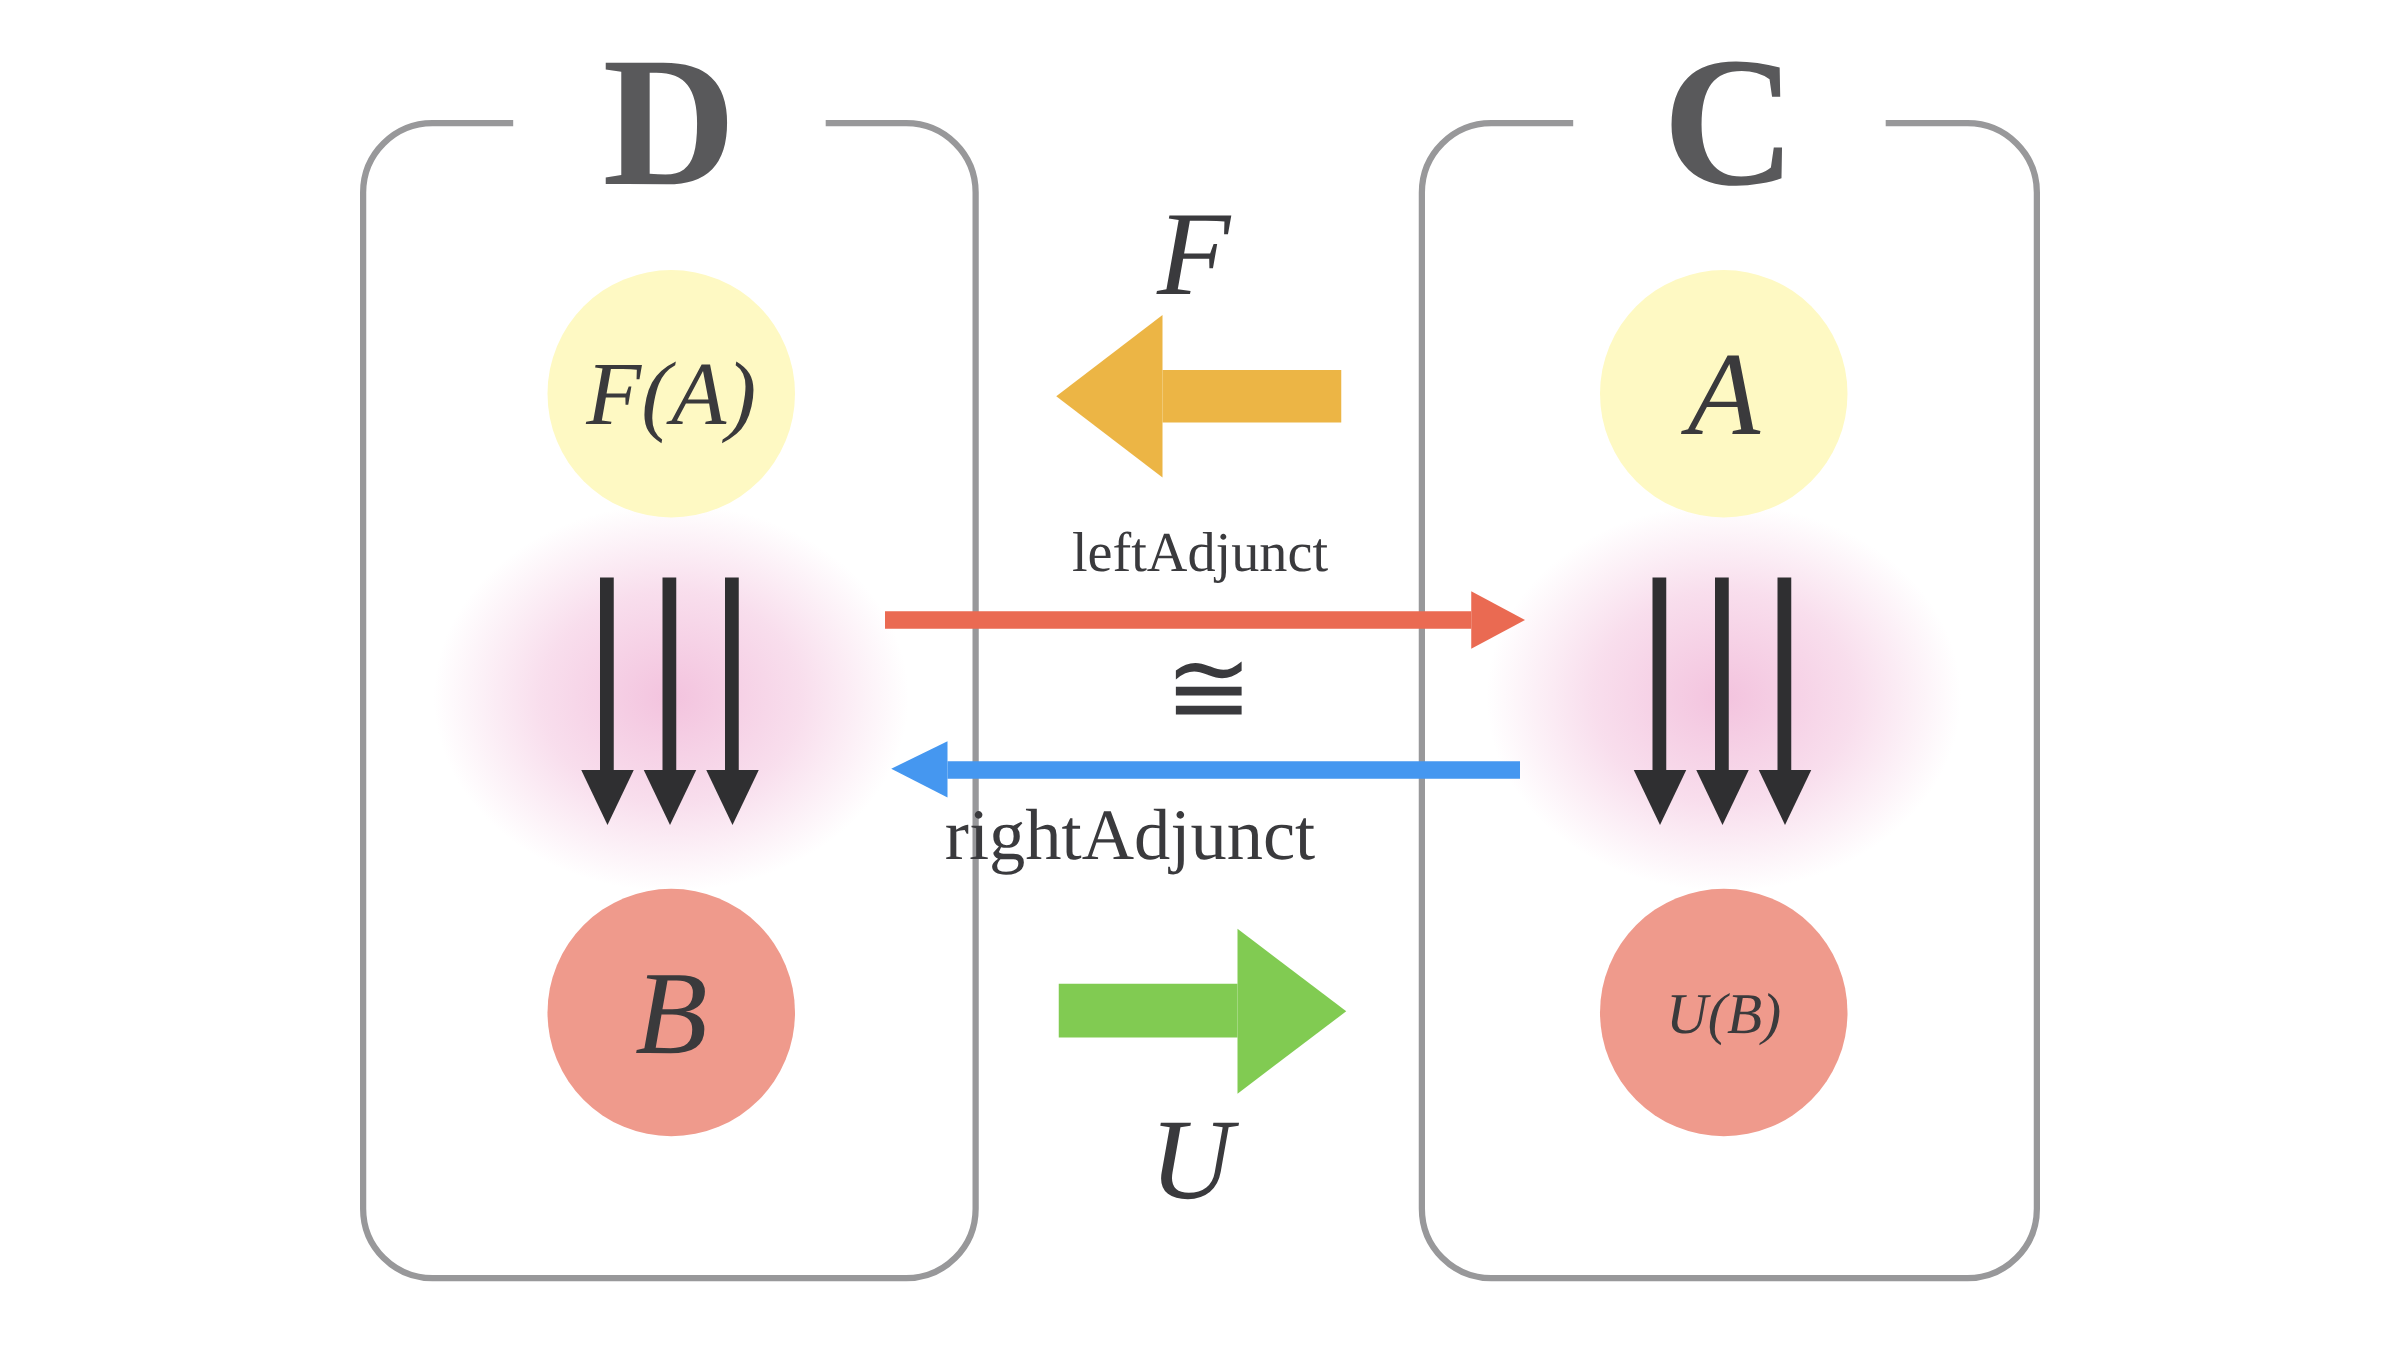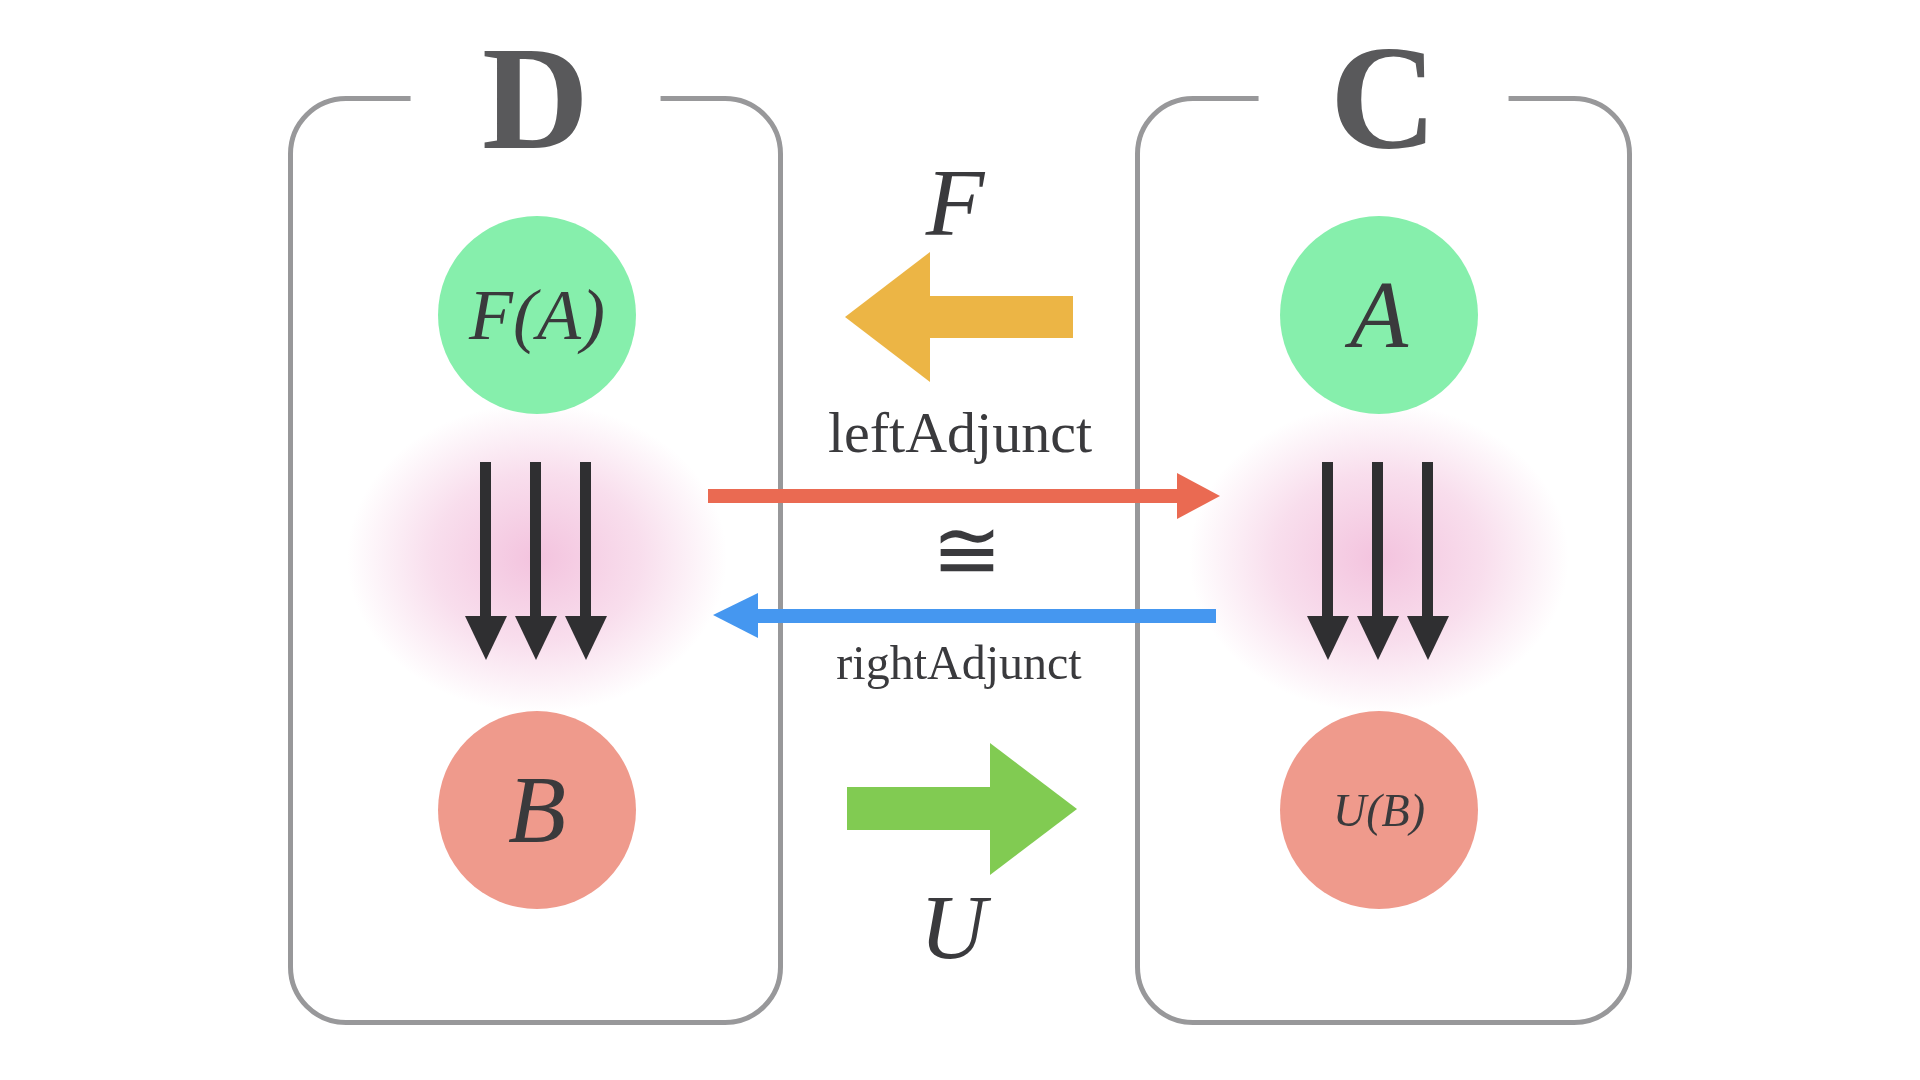--- a/index.html
+++ b/index.html
@@ -25,43 +25,43 @@
     background:radial-gradient(closest-side,#f3c3de 0%,rgba(243,195,222,0.55) 55%,rgba(243,195,222,0) 100%);
   }
   #glow-d{left:347px;top:403px;}
   #glow-c{left:1189px;top:403px;}
   
   .obj{
     position:absolute;width:198px;height:198px;border-radius:50%;
     display:flex;align-items:center;justify-content:center;z-index:3;
     color:#3a3a3c;font-style:italic;
   }
-  .obj.blue{background:#86efac;text-align:right;}
+  .obj.blue{background:#fef9c3;text-align:right;}
   .obj.salmon{background:#ef9a8c;}
   #obj-fa{left:438px;top:216px;font-size:72px;}
   #obj-b {left:438px;top:711px;font-size:95px;}
   #obj-a {left:1280px;top:216px;font-size:95px;}
   #obj-ub{left:1280px;top:711px;font-size:46px;}
   
   .tri{position:absolute;top:462px;width:142px;height:198px;z-index:3;}
   #tri-d{left:465px;}
   #tri-c{left:1307px;}
   .darrow{position:absolute;top:0;width:42px;height:198px;}
   .darrow:nth-child(1){left:0;}
   .darrow:nth-child(2){left:50px;}
   .darrow:nth-child(3){left:100px;}
   .darrow .stem{position:absolute;left:15px;top:0;width:11px;height:155px;background:#2f2f31;}
   .darrow .head{position:absolute;left:0;bottom:0;width:0;height:0;
     border-left:21px solid transparent;border-right:21px solid transparent;border-top:44px solid #2f2f31;}
   
   .mid-label{position:absolute;transform:translateX(-50%);line-height:1;color:#3a3a3d;z-index:5;white-space:nowrap;}
   #lbl-f {left:955px;top:155px;font-size:96px;font-style:italic;}
-  #lbl-la{left:960px;top:404px;font-size:58px;}
+  #lbl-la{left:960px;top:420px;font-size:45px;}
   #lbl-iso{left:967px;top:508px;font-size:84px;font-family:"DejaVu Serif","DejaVu Sans",serif;}
-  #lbl-ra{left:959px;top:639px;font-size:48px;}
+  #lbl-ra{left:904px;top:639px;font-size:58px;}
   #lbl-u {left:953px;top:881px;font-size:92px;font-style:italic;}
   
   .fat{position:absolute;z-index:4;}
   #arrow-f{left:845px;top:252px;width:228px;height:130px;}
   #arrow-f .head{position:absolute;left:0;top:0;width:0;height:0;
     border-top:65px solid transparent;border-bottom:65px solid transparent;border-right:85px solid #ecb545;}
   #arrow-f .shaft{position:absolute;left:85px;top:44px;width:143px;height:42px;background:#ecb545;}
   #arrow-u{left:847px;top:743px;width:230px;height:132px;}
   #arrow-u .head{position:absolute;right:0;top:0;width:0;height:0;
     border-top:66px solid transparent;border-bottom:66px solid transparent;border-left:87px solid #81cb52;}

